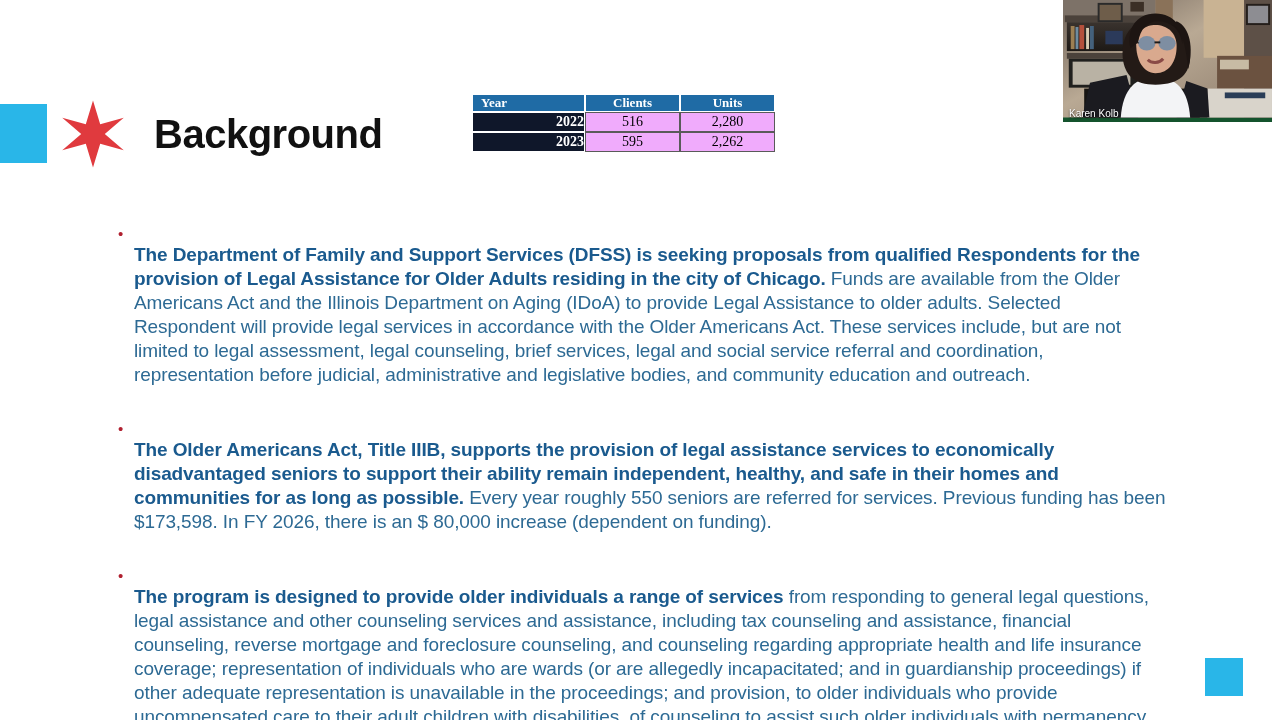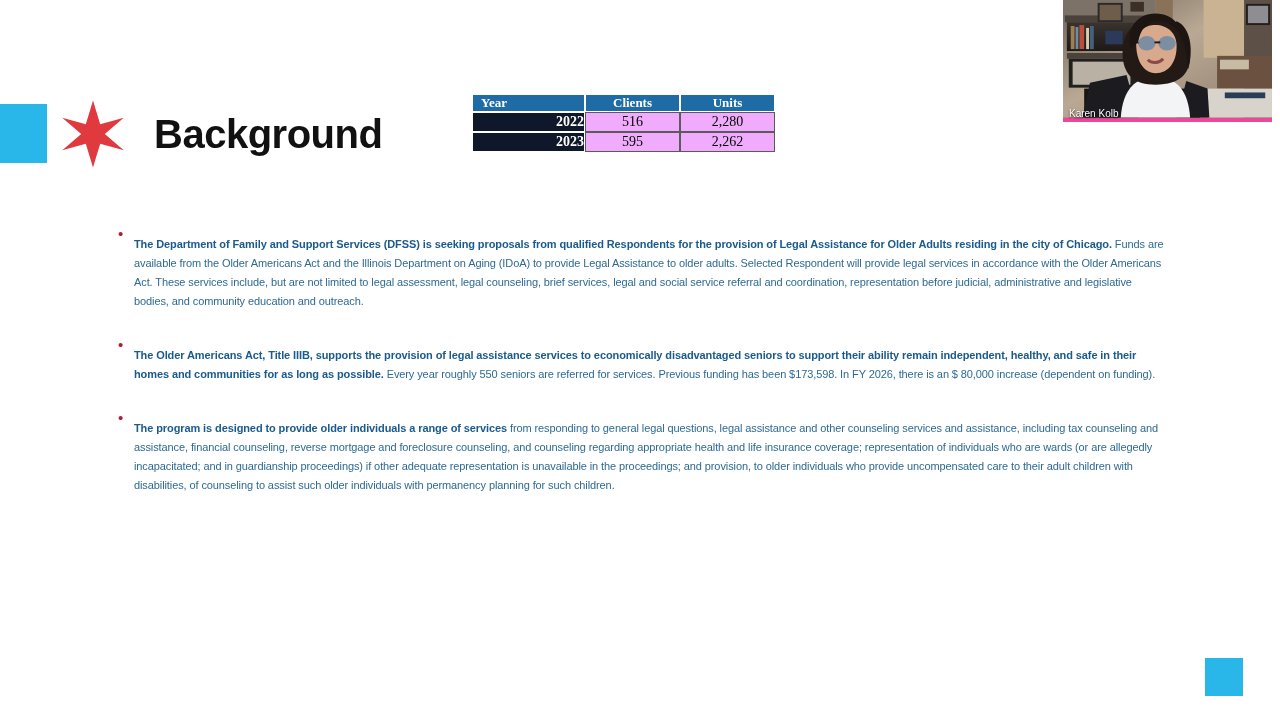--- a/index.html
+++ b/index.html
@@ -66,35 +66,35 @@
     display:flex;align-items:flex-start;
     margin-bottom:13px;
   }
   .bullet-dot{
     color:#b02030;font-size:15px;line-height:18px;
     width:16px;flex:0 0 16px;text-align:left;
     padding-top:1px;
   }
   .bullet-body{
     flex:1 1 auto;
-    font-size:11px;line-height:19px;
+    font-size:19px;line-height:24px;
     color:#2d6a94;
     font-family:"Liberation Sans", sans-serif;
     letter-spacing:-0.1px;
   }
   .lead{
     font-weight:bold;color:#1a5a8e;
   }
   .rest{
     font-weight:normal;color:#2d6a94;
   }
   
   .video-tile{
     position:absolute;left:1063px;top:0;width:209px;height:122px;
-    overflow:hidden;background:#ec4899;
+    overflow:hidden;background:#14532d;
   }
   .vid-bg{position:absolute;inset:0;}
   .vid-name{
     position:absolute;left:6px;bottom:3px;
     color:#ffffff;font-size:10px;
     font-family:"Liberation Sans", sans-serif;
     text-shadow:0 1px 2px rgba(0,0,0,.9);
     z-index:9;
   }
 </style>

